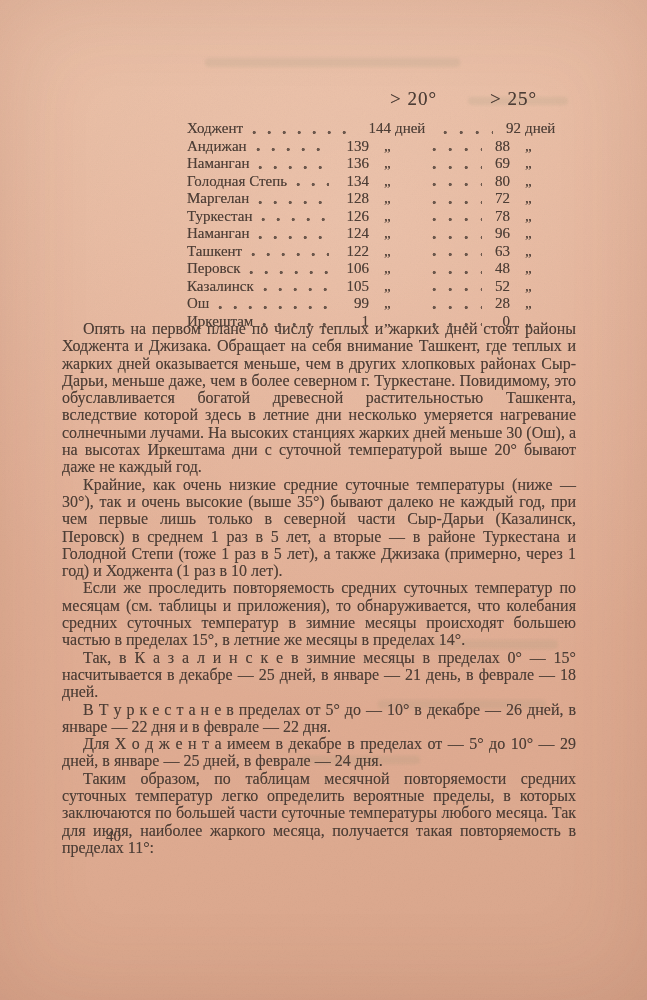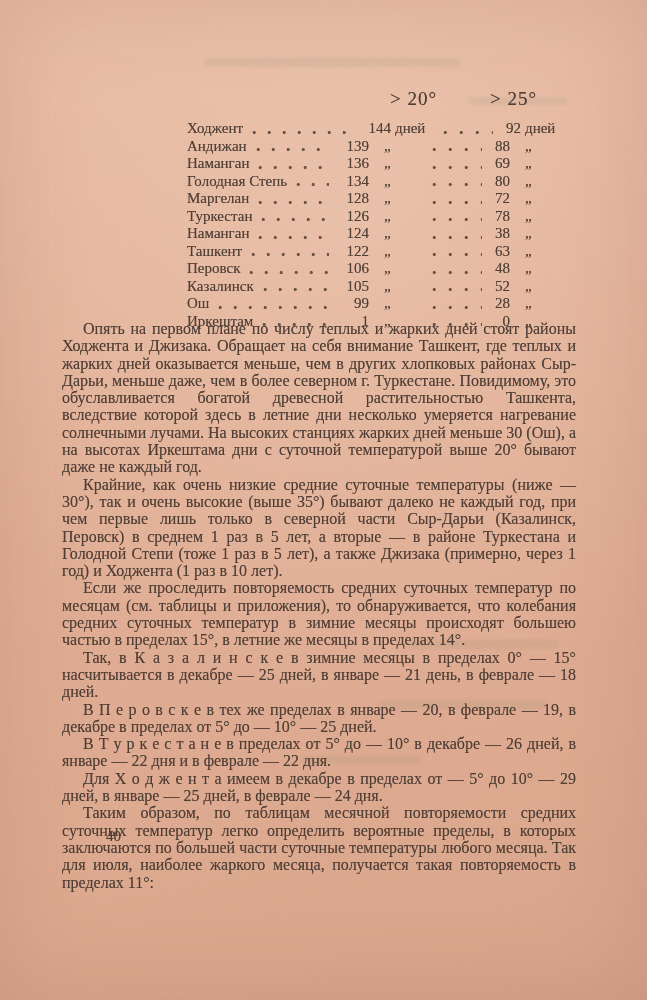--- a/index.html
+++ b/index.html
@@ -139,21 +139,21 @@
         <span class="num v2">78</span>
         <span class="unit u2 ditto">„</span>
       </div>
 
       <div class="trow">
         <span class="city">Наманган</span>
         <span class="lead"></span>
         <span class="num v1">124</span>
         <span class="unit u1 ditto">„</span>
         <span class="mid"></span>
-        <span class="num v2">38</span>
+        <span class="num v2">96</span>
         <span class="unit u2 ditto">„</span>
       </div>
 
       <div class="trow">
         <span class="city">Ташкент</span>
         <span class="lead"></span>
         <span class="num v1">122</span>
         <span class="unit u1 ditto">„</span>
         <span class="mid"></span>
         <span class="num v2">63</span>
@@ -201,20 +201,19 @@
       </div>
     </div>
 
   </div>
 
   <div class="bodytext">
     <p>Опять на первом плане по числу теплых и жарких дней стоят районы Ходжента и Джизака.  Обращает на себя внимание Ташкент, где теплых и жарких дней оказывается меньше, чем в других хлопковых районах Сыр-Дарьи, меньше даже, чем в более северном г. Туркестане.  Повидимому, это обуславливается богатой древесной растительностью Ташкента, вследствие которой здесь в летние дни несколько умеряется нагревание солнечными лучами.  На высоких станциях жарких дней меньше 30 (Ош), а на высотах Иркештама дни с суточной температурой выше 20° бывают даже не каждый год.</p>
     <p>Крайние, как очень низкие средние суточные температуры (ниже — 30°), так и очень высокие (выше 35°) бывают далеко не каждый год, при чем первые лишь только в северной части Сыр-Дарьи (Казалинск, Перовск) в среднем 1 раз в 5 лет, а вторые — в районе Туркестана и Голодной Степи (тоже 1 раз в 5 лет), а также Джизака (примерно, через 1 год) и Ходжента (1 раз в 10 лет).</p>
     <p>Если же проследить повторяемость средних суточных температур по месяцам (см. таблицы и приложения), то обнаруживается, что колебания средних суточных температур в зимние месяцы происходят большею частью в пределах 15°, в летние же месяцы в пределах 14°.</p>
     <p>Так, в К а з а л и н с к е в зимние месяцы в пределах 0° — 15° насчитывается в декабре — 25 дней, в январе — 21 день, в феврале — 18 дней.</p>
-    <p>В П е р о в с к е в тех же пределах в январе — 20, в феврале — 19, в декабре в пределах от 5° до — 10° — 25 дней.</p>
     <p>В Т у р к е с т а н е в пределах от 5° до — 10° в декабре — 26 дней, в январе — 22 дня и в феврале — 22 дня.</p>
     <p>Для Х о д ж е н т а имеем в декабре в пределах от — 5° до 10° — 29 дней, в январе — 25 дней, в феврале — 24 дня.</p>
     <p>Таким образом, по таблицам месячной повторяемости средних суточных температур легко определить вероятные пределы, в которых заключаются по большей части суточные температуры любого месяца.  Так для июля, наиболее жаркого месяца, получается такая повторяемость в пределах 11°:</p>
   </div>
 
   <div class="pageno">40</div>
 </div>
 
 </body></html>

